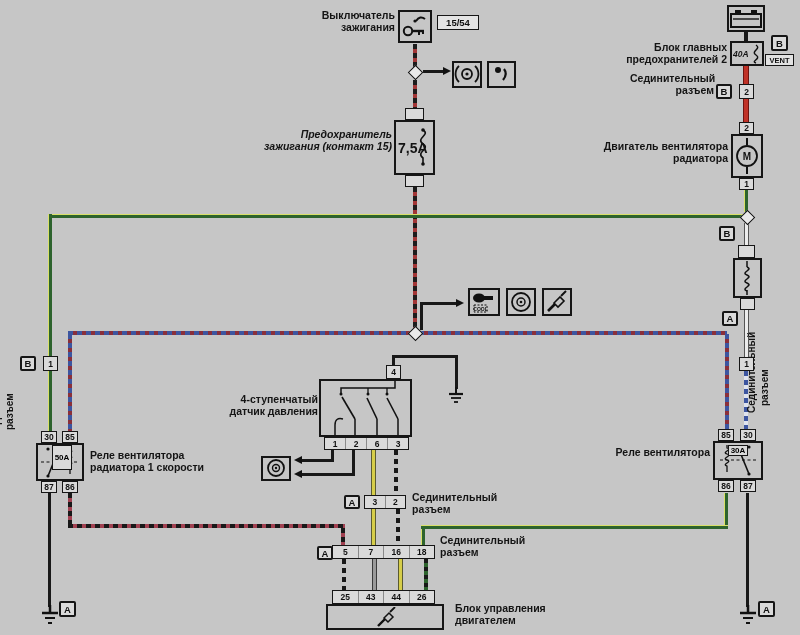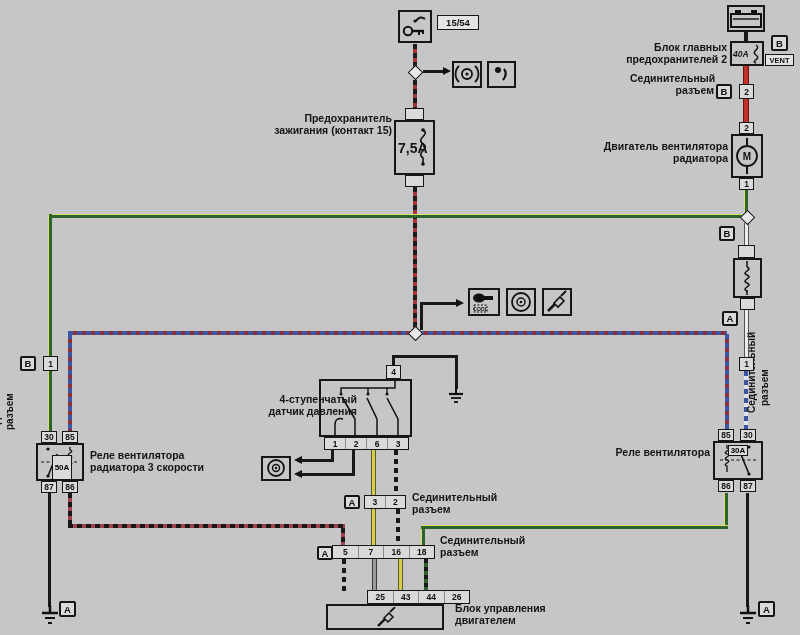--- a/index.html
+++ b/index.html
@@ -104,20 +104,24 @@
   <div class="arr-r" style="left:443px;top:67px;"></div>
 
   <div class="wire blk-v" style="left:420px;top:302px;height:28px;width:2.5px;"></div>
   <div class="wire blk-h" style="left:420px;top:302px;width:38px;"></div>
   <div class="arr-r" style="left:456px;top:299px;"></div>
 
   <div class="diamond" style="left:410px;top:67px;"></div>
   <div class="diamond" style="left:410px;top:328px;"></div>
   <div class="diamond" style="left:742px;top:212px;"></div>
 
+  <div class="lbl r" style="left:300px;top:9px;width:95px;">
+    <div>Выключатель</div>
+    <div>зажигания</div>
+  </div>
   <div class="cbox" style="left:398px;top:10px;width:34px;height:33px;">
     <svg width="30" height="29" viewBox="0 0 30 29">
       <circle cx="8" cy="19" r="4.2" fill="none" stroke="#111" stroke-width="2"></circle>
       <line x1="12" y1="19" x2="24" y2="19" stroke="#111" stroke-width="2.4"></line>
       <line x1="19" y1="19" x2="19" y2="23" stroke="#111" stroke-width="2"></line>
       <line x1="23" y1="19" x2="23" y2="22" stroke="#111" stroke-width="2"></line>
       <path d="M16,9 q4,-6 9,-2" fill="none" stroke="#111" stroke-width="2"></path>
       <circle cx="15" cy="9" r="1.6" fill="#111"></circle>
     </svg>
   </div>
@@ -131,21 +135,21 @@
       <path d="M21,3 a11,11 0 0,1 0,16" fill="none" stroke="#111" stroke-width="1.8"></path>
     </svg>
   </div>
   <div class="cbox" style="left:487px;top:61px;width:29px;height:27px;">
     <svg width="25" height="23" viewBox="0 0 25 23">
       <circle cx="9" cy="7" r="3" fill="#111"></circle>
       <path d="M15,6 q4,5 -1,11" fill="none" stroke="#111" stroke-width="2.2"></path>
     </svg>
   </div>
 
-  <div class="lbl r" style="left:240px;top:112px;width:152px;">
+  <div class="lbl r" style="left:240px;top:128px;width:152px;font-style:italic;">
     <div>Предохранитель</div>
     <div>зажигания (контакт 15)</div>
   </div>
   <div class="pin" style="left:405px;top:108px;width:19px;height:12px;"></div>
   <div class="cbox" style="left:394px;top:120px;width:41px;height:55px;">
     <div class="lbl" style="left:2px;top:18px;font-size:14px;position:absolute;">7,5A</div>
     <svg class="abs" style="left:18px;top:3px;" width="18" height="45" viewBox="0 0 18 45">
       <circle cx="9" cy="5" r="1.8" fill="#111"></circle>
       <circle cx="9" cy="39" r="1.8" fill="#111"></circle>
       <path d="M9,5 c8,5 -8,8 0,14 c8,5 -8,8 0,14 v6" fill="none" stroke="#111" stroke-width="1.6"></path>
@@ -246,27 +250,27 @@
   <div class="pin" style="left:41px;top:431px;width:16px;height:12px;">30</div>
   <div class="pin" style="left:62px;top:431px;width:16px;height:12px;">85</div>
   <div class="cbox" style="left:36px;top:443px;width:48px;height:38px;">
     <svg width="44" height="34" viewBox="0 0 44 34">
       <path d="M32,2 v3 c6,2 -6,4 0,6 c6,2 -6,4 0,6 c6,2 -6,4 0,6 v6" fill="none" stroke="#111" stroke-width="1.3"></path>
       <line x1="3" y1="17" x2="40" y2="17" stroke="#111" stroke-width="1.2" stroke-dasharray="3,2.5"></line>
       <circle cx="10" cy="4" r="1.6" fill="#111"></circle>
       <circle cx="10" cy="31" r="1.6" fill="#111"></circle>
       <line x1="10" y1="31" x2="19" y2="9" stroke="#111" stroke-width="1.6"></line>
     </svg>
-    <div class="inner-fuse" style="left:14px;top:10px;width:20px;height:25px;">50A</div>
+    <div class="inner-fuse" style="left:14px;top:0;width:20px;height:25px;">50A</div>
   </div>
   <div class="pin" style="left:41px;top:481px;width:16px;height:12px;">87</div>
   <div class="pin" style="left:62px;top:481px;width:16px;height:12px;">86</div>
   <div class="lbl" style="left:90px;top:449px;width:130px;">
     <div>Реле вентилятора</div>
-    <div>радиатора 3 скорости</div>
+    <div>радиатора 1 скорости</div>
   </div>
 
   <svg class="abs" style="left:39px;top:605px;" width="22" height="22" viewBox="0 0 22 22">
     <line x1="11" y1="0" x2="11" y2="8" stroke="#111" stroke-width="2.5"></line>
     <line x1="3" y1="8" x2="19" y2="8" stroke="#111" stroke-width="2.5"></line>
     <line x1="6" y1="13" x2="16" y2="13" stroke="#111" stroke-width="2"></line>
     <line x1="9" y1="18" x2="13" y2="18" stroke="#111" stroke-width="2"></line>
   </svg>
   <div class="tag" style="left:59px;top:601px;width:17px;height:16px;">A</div>
 
@@ -286,21 +290,21 @@
     </svg>
   </div>
   <div class="cbox" style="left:542px;top:288px;width:30px;height:28px;">
     <svg width="26" height="24" viewBox="0 0 26 24">
       <line x1="4" y1="21" x2="11" y2="14" stroke="#111" stroke-width="2.6"></line>
       <polygon points="10,13 16,7 20,11 14,17" fill="none" stroke="#111" stroke-width="1.6"></polygon>
       <line x1="17" y1="6" x2="22" y2="1" stroke="#111" stroke-width="2"></line>
     </svg>
   </div>
 
-  <div class="lbl r" style="left:228px;top:393px;width:90px;margin-left:39px;">
+  <div class="lbl r" style="left:228px;top:393px;width:90px;">
     <div>4-ступенчатый</div>
     <div>датчик давления</div>
   </div>
   <div class="pin" style="left:386px;top:365px;width:15px;height:14px;">4</div>
   <div class="cbox" style="left:319px;top:379px;width:93px;height:58px;">
     <svg width="89" height="54" viewBox="0 0 89 54">
       <polyline points="20,12 20,7 74,7 74,0" fill="none" stroke="#111" stroke-width="1.5"></polyline>
       <circle cx="20" cy="13" r="1.5" fill="#111"></circle>
       <path d="M14,54 v-10 q0,-8 8,-6" fill="none" stroke="#111" stroke-width="1.5"></path>
       <line x1="34" y1="54" x2="34" y2="38" stroke="#111" stroke-width="1.5"></line>
@@ -352,21 +356,21 @@
     <div class="cell">5</div>
     <div class="cell">7</div>
     <div class="cell">16</div>
     <div class="cell">18</div>
   </div>
   <div class="lbl" style="left:440px;top:534px;width:90px;">
     <div>Сединительный</div>
     <div>разъем</div>
   </div>
 
-  <div class="strip" style="left:332px;top:590px;width:103px;height:14px;margin-left:35px;">
+  <div class="strip" style="left:332px;top:590px;width:103px;height:14px;">
     <div class="cell">25</div>
     <div class="cell">43</div>
     <div class="cell">44</div>
     <div class="cell">26</div>
   </div>
   <div class="cbox" style="left:326px;top:604px;width:118px;height:26px;">
     <svg class="abs" style="left:46px;top:1px;" width="26" height="22" viewBox="0 0 26 22">
       <line x1="4" y1="19" x2="11" y2="12" stroke="#111" stroke-width="2.4"></line>
       <polygon points="10,11 15,6 19,10 14,15" fill="none" stroke="#111" stroke-width="1.5"></polygon>
       <line x1="16" y1="5" x2="21" y2="0" stroke="#111" stroke-width="1.8"></line>

